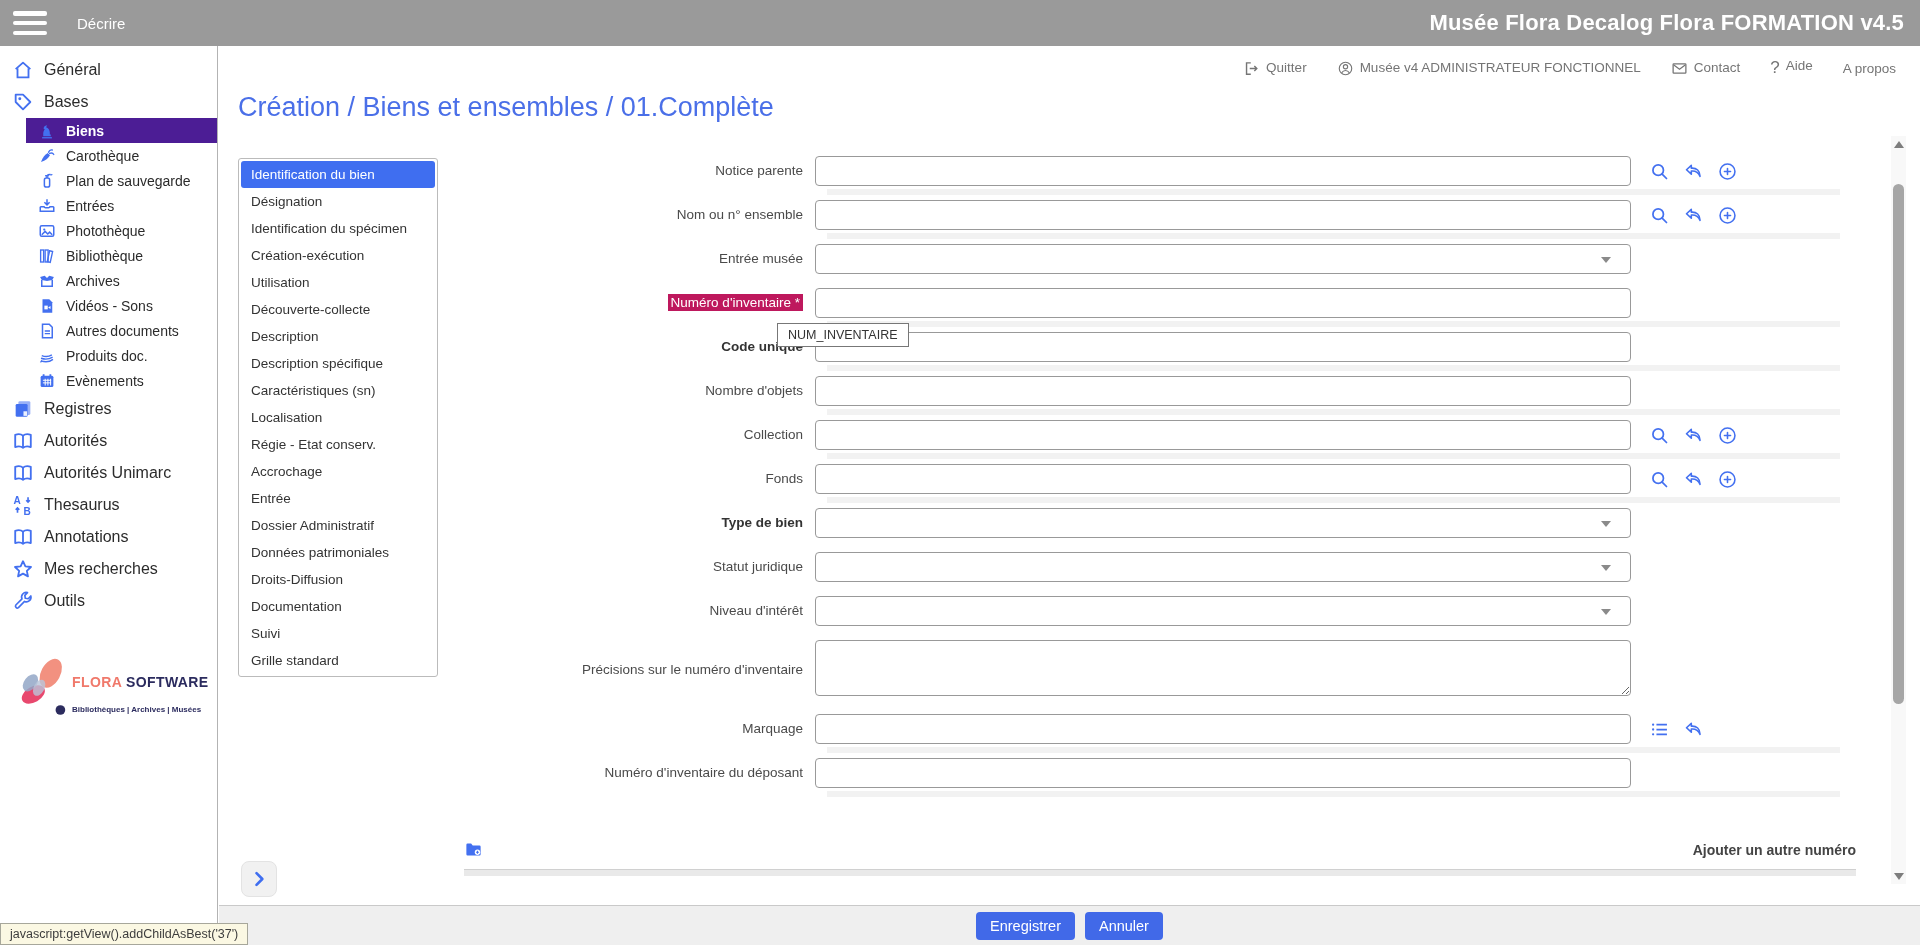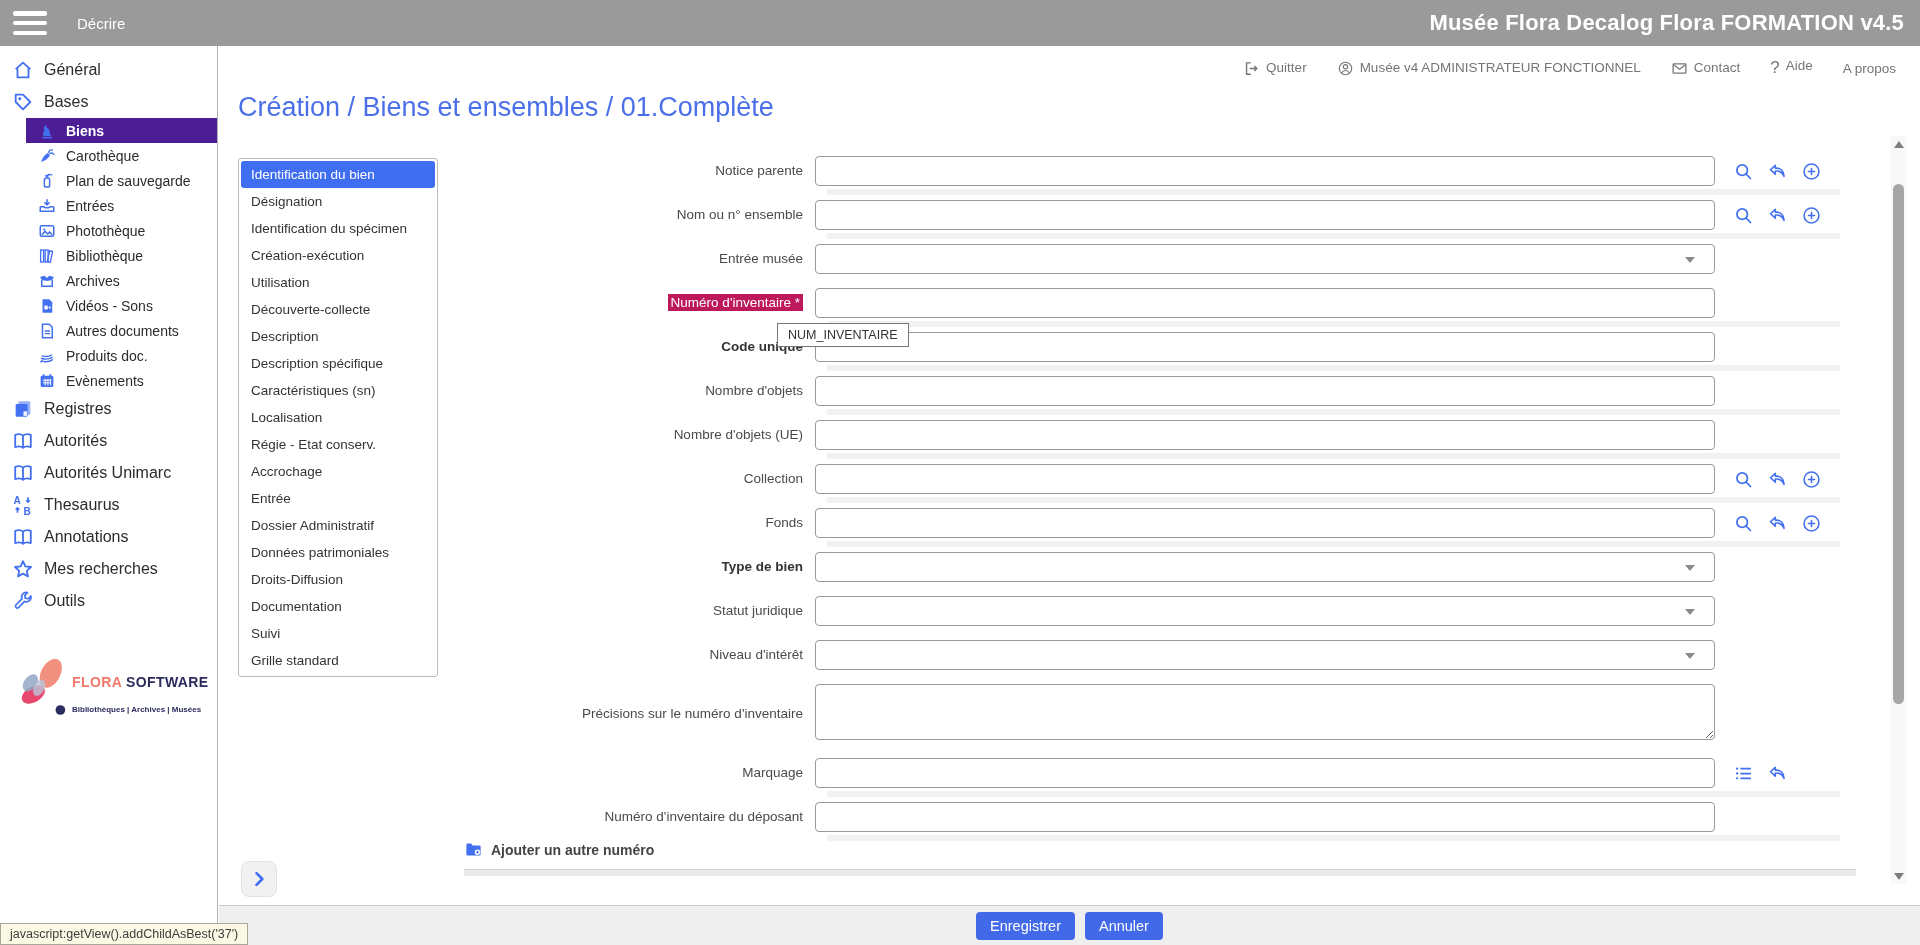--- a/index.html
+++ b/index.html
@@ -48,36 +48,36 @@
   .tabmenu{position:absolute;left:19px;top:112px;width:200px;background:#fff;border:1px solid #bbb;border-radius:3px;padding:2px;}
   .tab{height:27px;line-height:27px;padding-left:10px;font-size:13.5px;color:#333;cursor:pointer;white-space:nowrap;overflow:hidden;}
   .tab.sel{background:#3f6ef0;color:#fff;border-radius:3px;}
 
   
   .form{position:absolute;left:0;top:110px;width:1651px;}
   .frow{display:flex;align-items:center;margin-bottom:14px;position:relative;}
   .flabel{width:596px;padding-right:12px;text-align:right;font-size:13.5px;color:#4a4a4a;flex:0 0 auto;line-height:16px;}
   .flabel.b{font-weight:bold;color:#333;}
   .flabel .hl{background:#be185d;color:#fff;padding:1px 3px;}
-  .fctl{width:900px;flex:0 0 auto;position:relative;border-radius:9px;}
+  .fctl{width:816px;flex:0 0 auto;position:relative;border-radius:9px;}
   .ctl{width:100%;height:30px;border:1px solid #999;border-radius:4px;background:#fff;font:inherit;font-size:14px;padding:0 8px;outline:none;}
   .ctl.select{cursor:pointer;}
   .caret{position:absolute;right:20px;top:13px;width:0;height:0;border-left:5px solid transparent;border-right:5px solid transparent;border-top:6px solid #8a8a8a;}
   textarea.ctl.ta{height:56px;resize:both;padding-top:5px;}
   .facts{display:flex;align-items:center;gap:13px;margin-left:18px;}
   .act{width:21px;height:21px;color:#4370f0;cursor:pointer;display:inline-flex;}
   .act svg{width:100%;height:100%;}
   .frow.band::after{content:"";position:absolute;left:608px;width:1013px;top:33px;height:6px;background:#f2f2f2;z-index:0;}
   .tooltip{position:absolute;left:-38px;top:35px;background:#fff;border:1px solid #777;padding:4px 10px;font-size:12.5px;color:#333;white-space:nowrap;z-index:10;}
 
   .chevron-btn{position:absolute;left:22px;top:815px;width:36px;height:36px;background:#f1f1f1;border:1px solid #e3e3e3;border-radius:8px;display:flex;align-items:center;justify-content:center;cursor:pointer;}
   .chevron-btn .icon{width:20px;height:20px;color:#3f6ef0;}
 
   .add-section{position:absolute;left:245px;top:794px;width:1392px;}
-  .add-head{display:flex;align-items:center;gap:8px;cursor:pointer;}
+  .add-head{display:flex;align-items:center;gap:8px;cursor:pointer;justify-content:space-between;}
   .add-head .icon{width:19px;height:19px;color:#4370f0;}
   .add-label{font-size:14px;font-weight:bold;color:#444;}
   .add-strip{margin-top:10px;height:7px;background:#e9e9e9;border-top:1px solid #d0d0d0;}
 
   
   .vscroll{position:absolute;right:14px;top:90px;width:15px;height:748px;background:#f8f8f8;}
   .vs-arrow{position:absolute;left:0;width:15px;height:16px;display:flex;align-items:center;justify-content:center;cursor:pointer;}
   .vs-up{top:0;} .vs-down{bottom:0;}
   .tri-up{width:0;height:0;border-left:5px solid transparent;border-right:5px solid transparent;border-bottom:7px solid #7d7d7d;}
   .tri-down{width:0;height:0;border-left:5px solid transparent;border-right:5px solid transparent;border-top:7px solid #7d7d7d;}
@@ -439,25 +439,20 @@
         <label class="flabel b"><span class="">Code unique</span></label>
         <div class="fctl"><input class="ctl" value="" style=""></div>
         <div class="facts"></div>
       </div>
       <div class="frow band">
         <label class="flabel"><span class="">Nombre d'objets</span></label>
         <div class="fctl"><input class="ctl" value="" style=""></div>
         <div class="facts"></div>
       </div>
       <div class="frow band">
-        <label class="flabel"><span class="">Nombre d'objets (UE)</span></label>
-        <div class="fctl"><input class="ctl" value="" style=""></div>
-        <div class="facts"></div>
-      </div>
-      <div class="frow band">
         <label class="flabel"><span class="">Collection</span></label>
         <div class="fctl"><input class="ctl" value="" style=""></div>
         <div class="facts">
           <span class="act">
             <svg viewBox="0 0 24 24">
               <circle cx="10.5" cy="10.5" r="6" fill="none" stroke="currentColor" stroke-width="2"></circle>
               <path d="M15 15 L20 20" stroke="currentColor" stroke-width="2" stroke-linecap="round"></path>
             </svg>
           </span>
           <span class="act">

